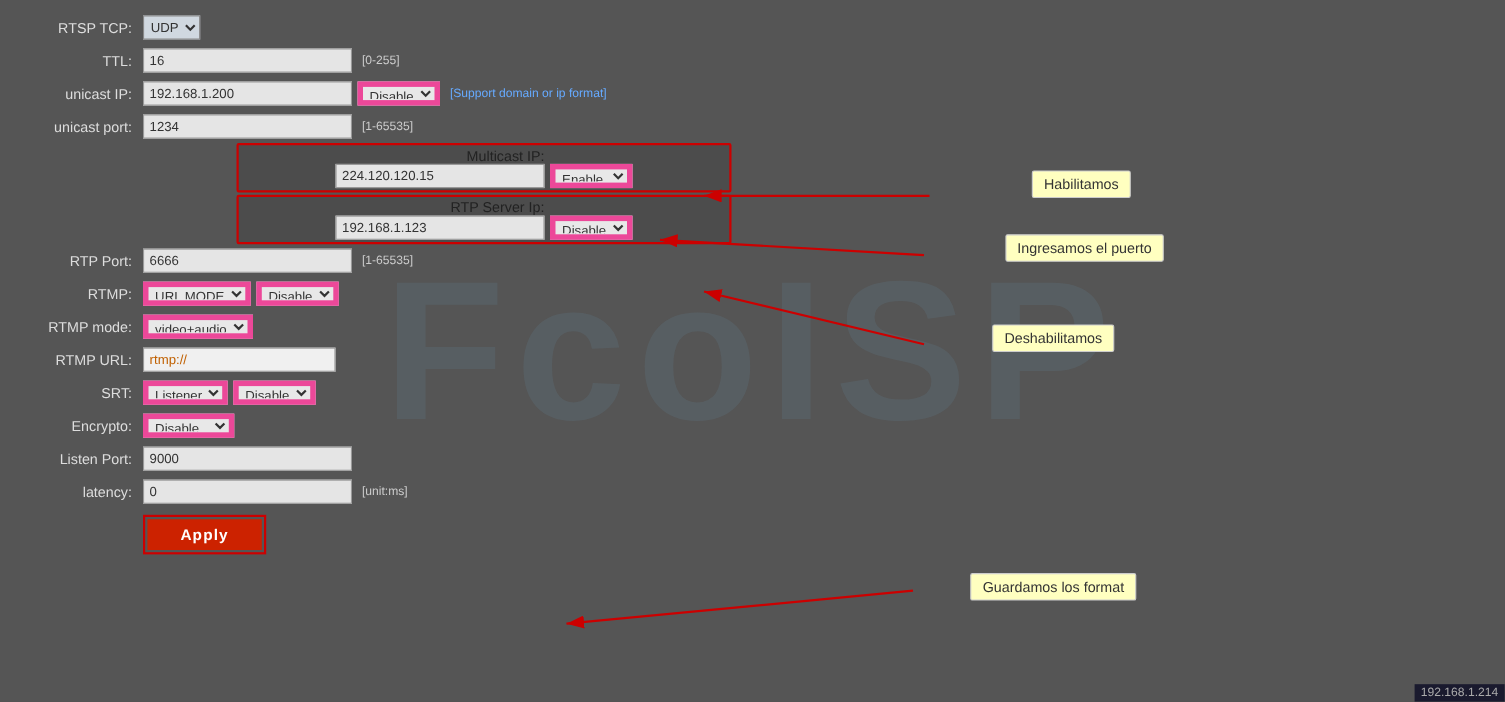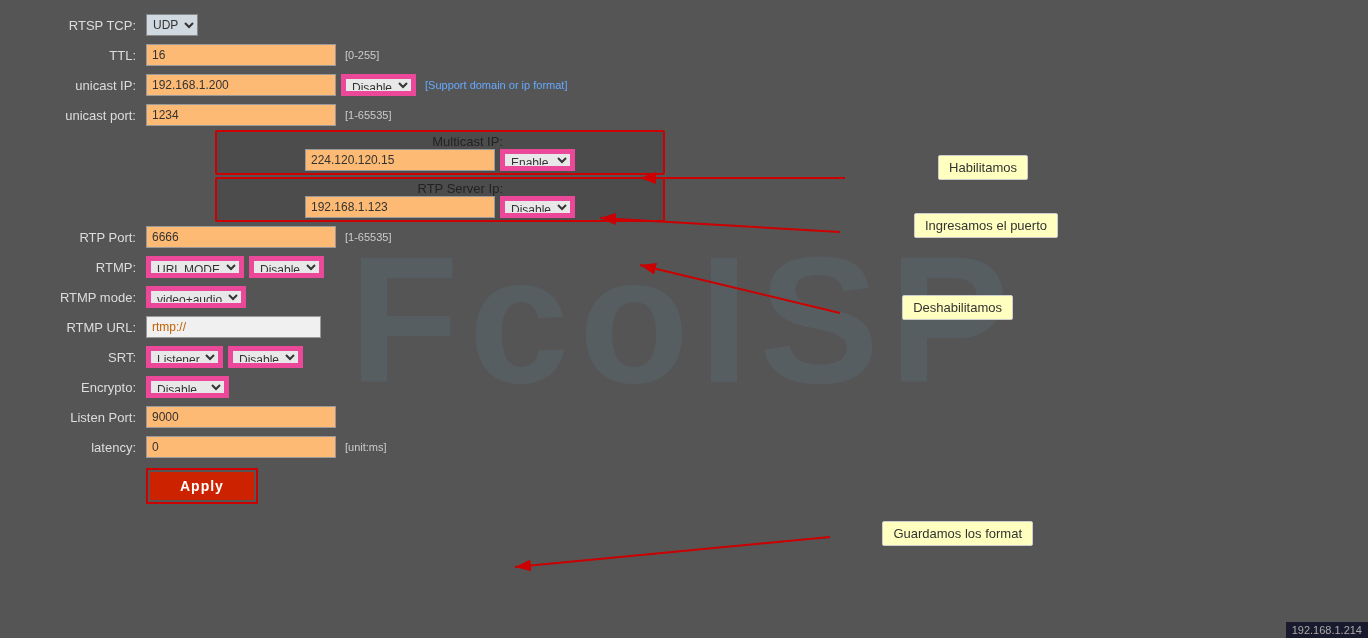--- a/index.html
+++ b/index.html
@@ -40,37 +40,37 @@
     }
 
     .form-row {
       display: flex;
       align-items: center;
       padding: 4px 0;
       min-height: 30px;
     }
 
     .form-label {
-      width: 146px;
+      width: 130px;
       text-align: right;
       padding-right: 10px;
       color: #ddd;
       font-size: 13px;
       flex-shrink: 0;
     }
 
     .form-controls {
       display: flex;
       align-items: center;
       gap: 5px;
       flex: 1;
     }
 
     input[type="text"] {
-      background: #fdba74;
+      background: #e5e5e5;
       border: 1px solid #999;
       padding: 2px 5px;
       font-size: 12px;
       height: 22px;
       color: #333;
     }
 
     select {
       background: #e8e8e8;
       border: 5px solid #ec4899;

